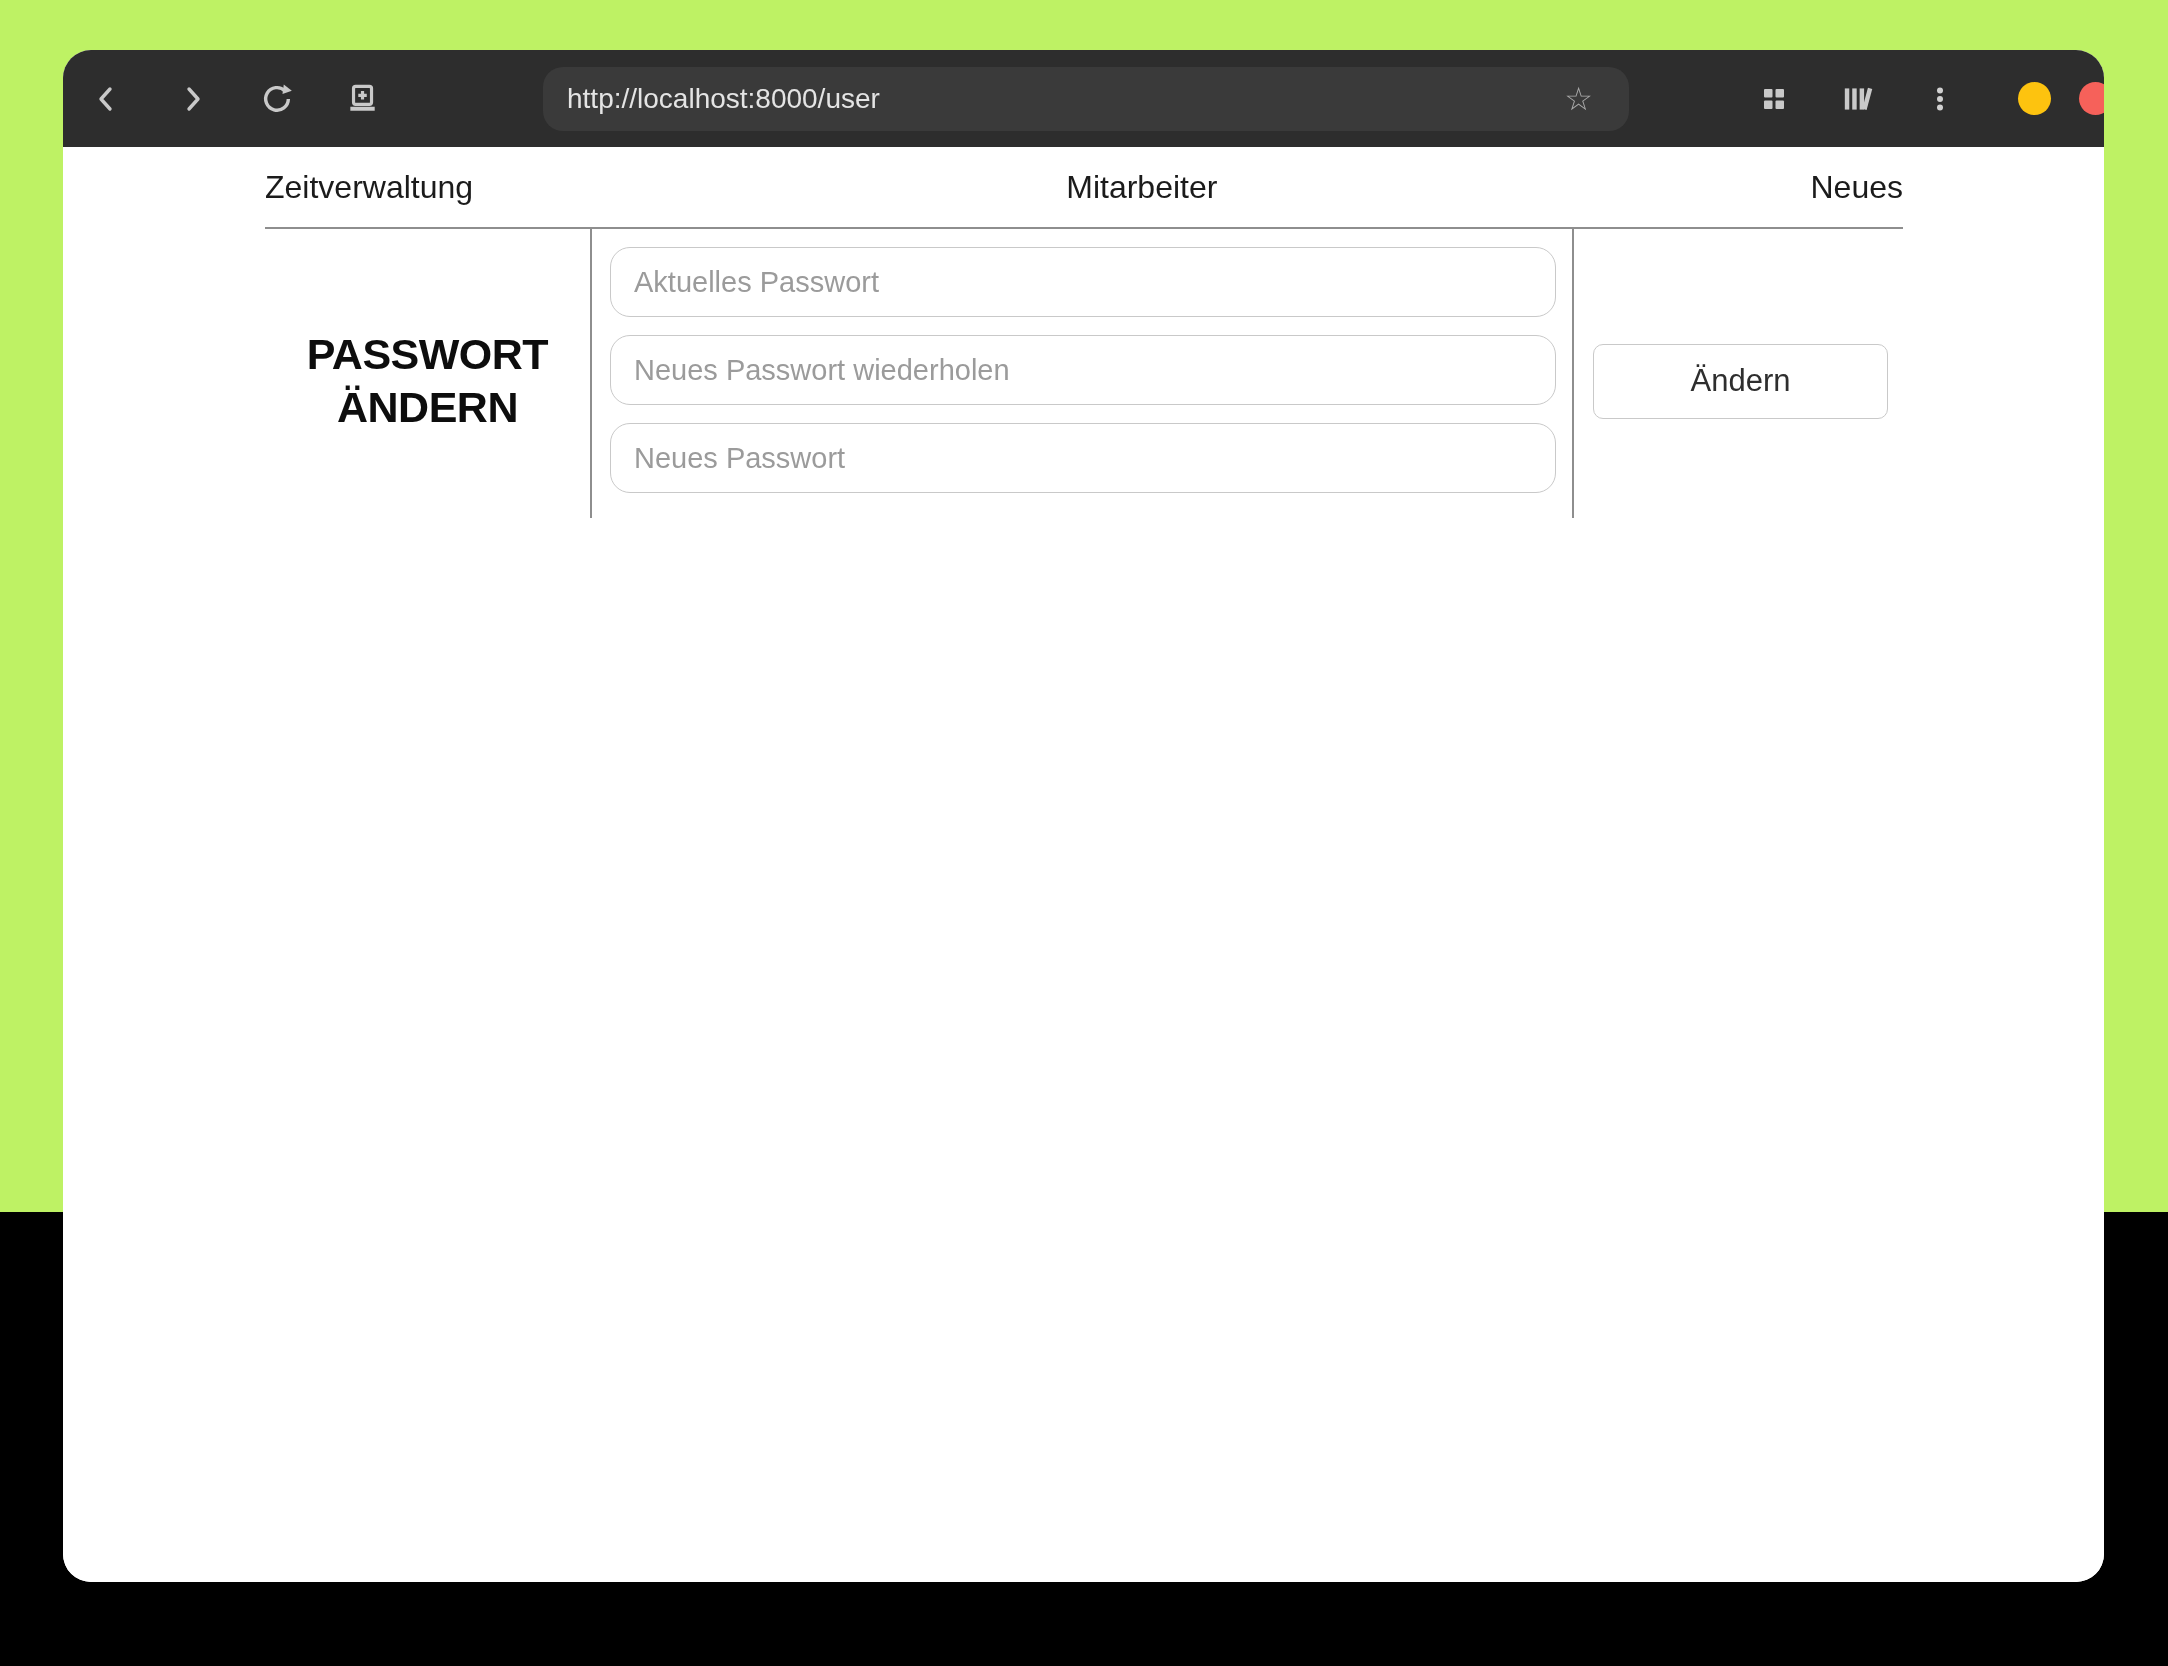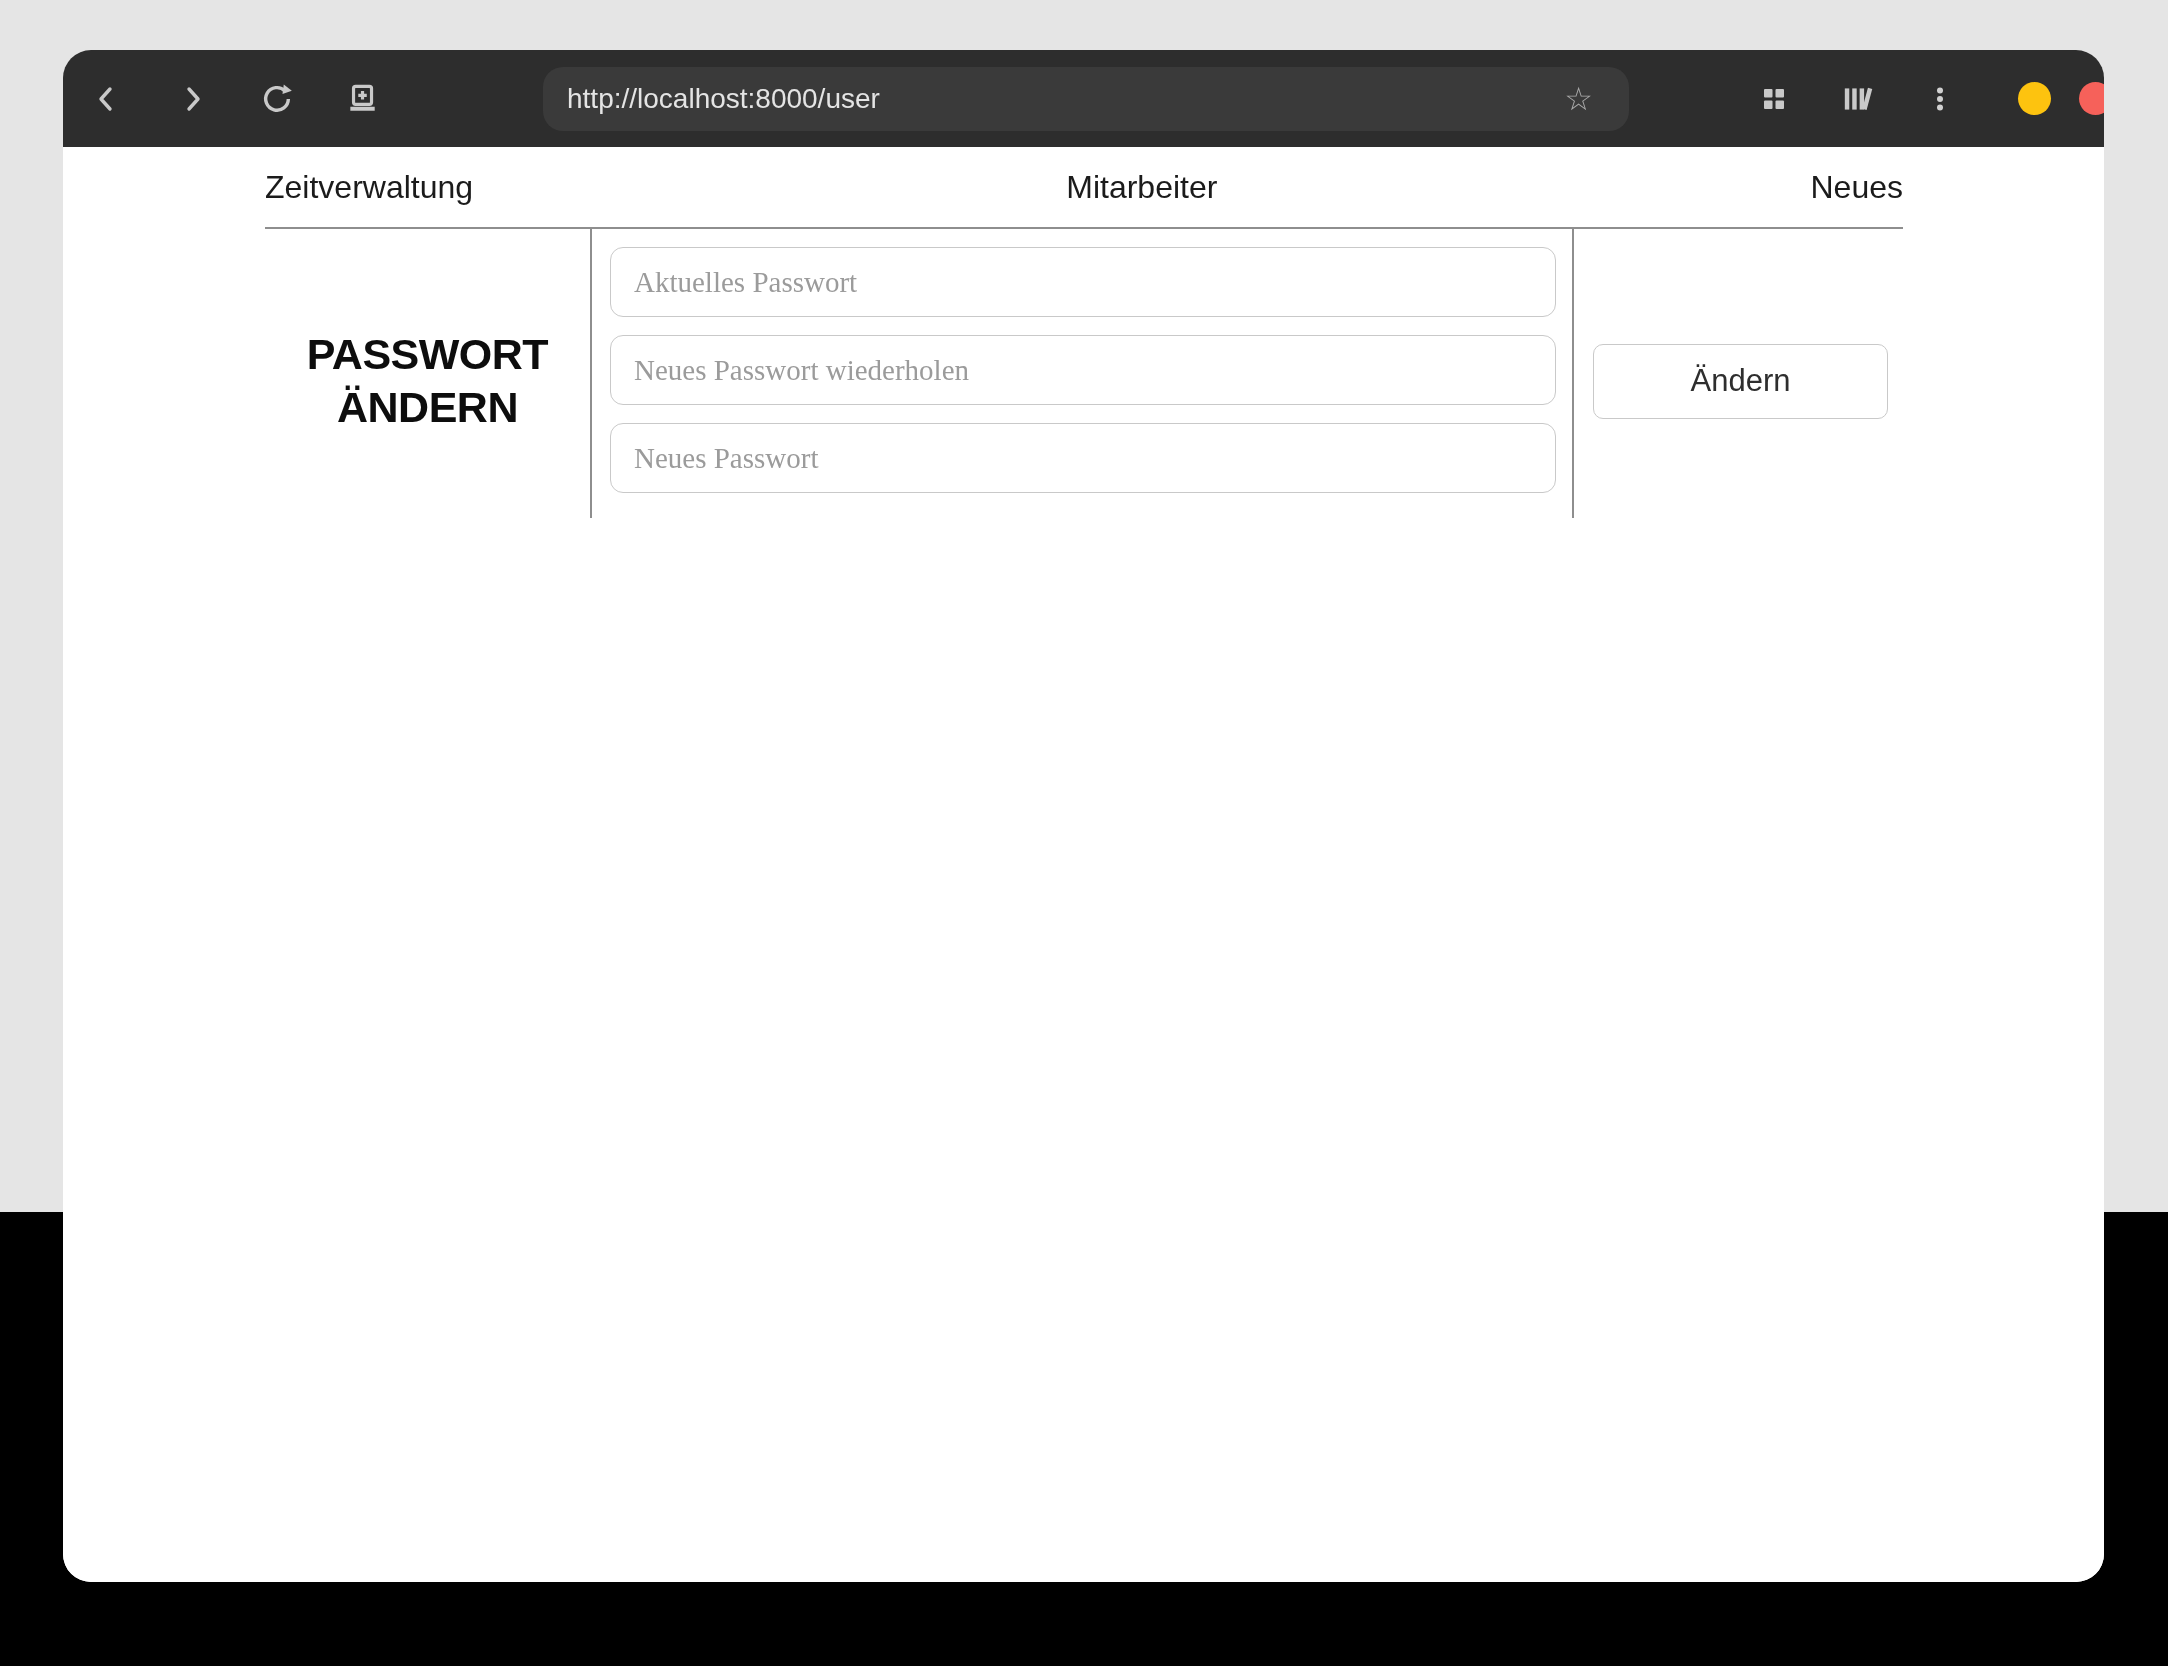--- a/index.html
+++ b/index.html
@@ -1,21 +1,21 @@
 <!DOCTYPE html>
 <html><head>
 <meta charset="utf-8">
 <style>
   html,body{margin:0;padding:0;}
   body{
     width:2168px;height:1666px;background:#000;
     font-family:"Liberation Sans", sans-serif;
     overflow:hidden;
   }
-  .stage{position:relative;width:2168px;height:1212px;background:#e5e5e5;}
+  .stage{position:relative;width:2168px;height:1212px;background:#bef264;}
 
   
   .window{
     position:absolute;left:63px;top:50px;width:2041px;height:1532px;
     border-radius:28px;overflow:hidden;background:#fff;
     display:flex;flex-direction:column;
   }
 
   
   .titlebar{
@@ -78,22 +78,22 @@
     color:#0d0d0d;text-align:center;letter-spacing:-0.5px;
   }
   .col-fields{
     width:984px;box-sizing:border-box;flex:0 0 auto;
     border-left:2px solid #8e8e8e;border-right:2px solid #8e8e8e;
     padding:18px 16px 25px 18px;
     display:flex;flex-direction:column;gap:18px;
   }
   .pw-input{
     width:100%;height:70px;box-sizing:border-box;
-    border:1.5px solid #c9c9c9;border-radius:13px;background:#fff;
-    padding:0 23px;font-size:29px;color:#333;font-family:Liberation Serif, serif;outline:none;
+    border:1.5px solid #c9c9c9;border-radius:20px;background:#fff;
+    padding:0 23px;font-size:29px;color:#333;font-family:Liberation Sans, sans-serif;outline:none;
   }
   .pw-input::placeholder{color:#9b9b9b;opacity:1;}
   .col-action{width:329px;box-sizing:border-box;flex:0 0 auto;padding:15px 15px 0 19px;}
   .btn-change{
     width:100%;height:75px;box-sizing:border-box;
     border:1.5px solid #c9c9c9;border-radius:10px;background:#fff;
     font-size:31px;color:#2e2e2e;font-family:inherit;cursor:pointer;
   }
 </style>
 </head>

